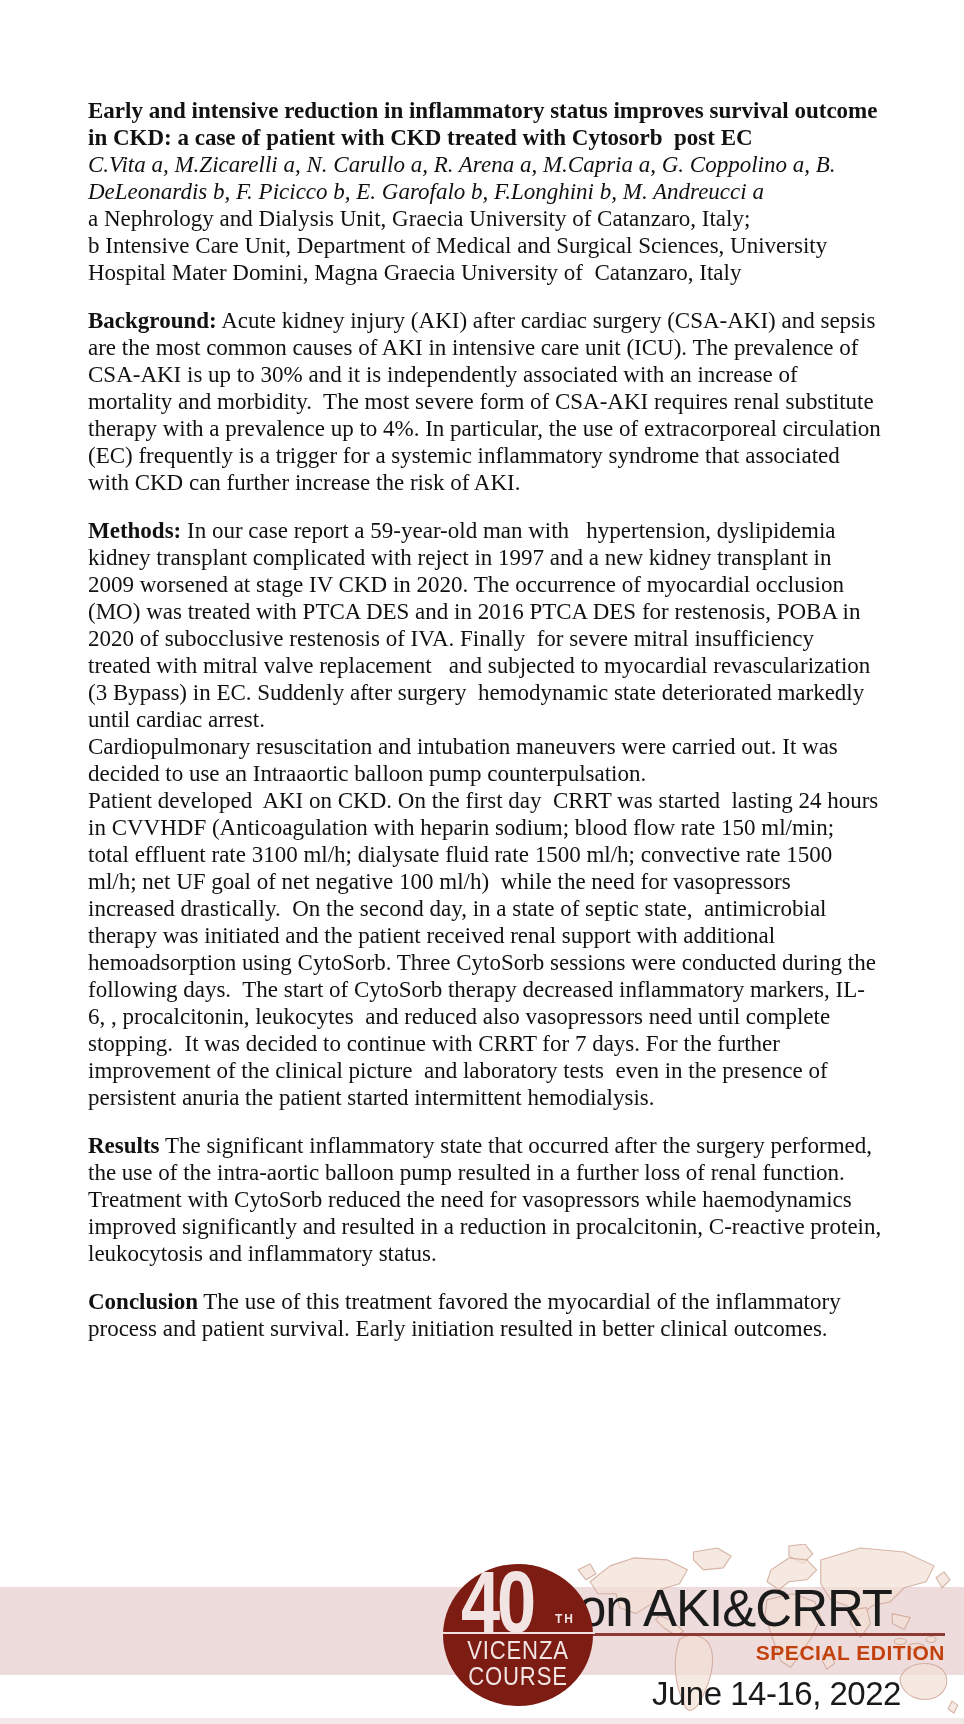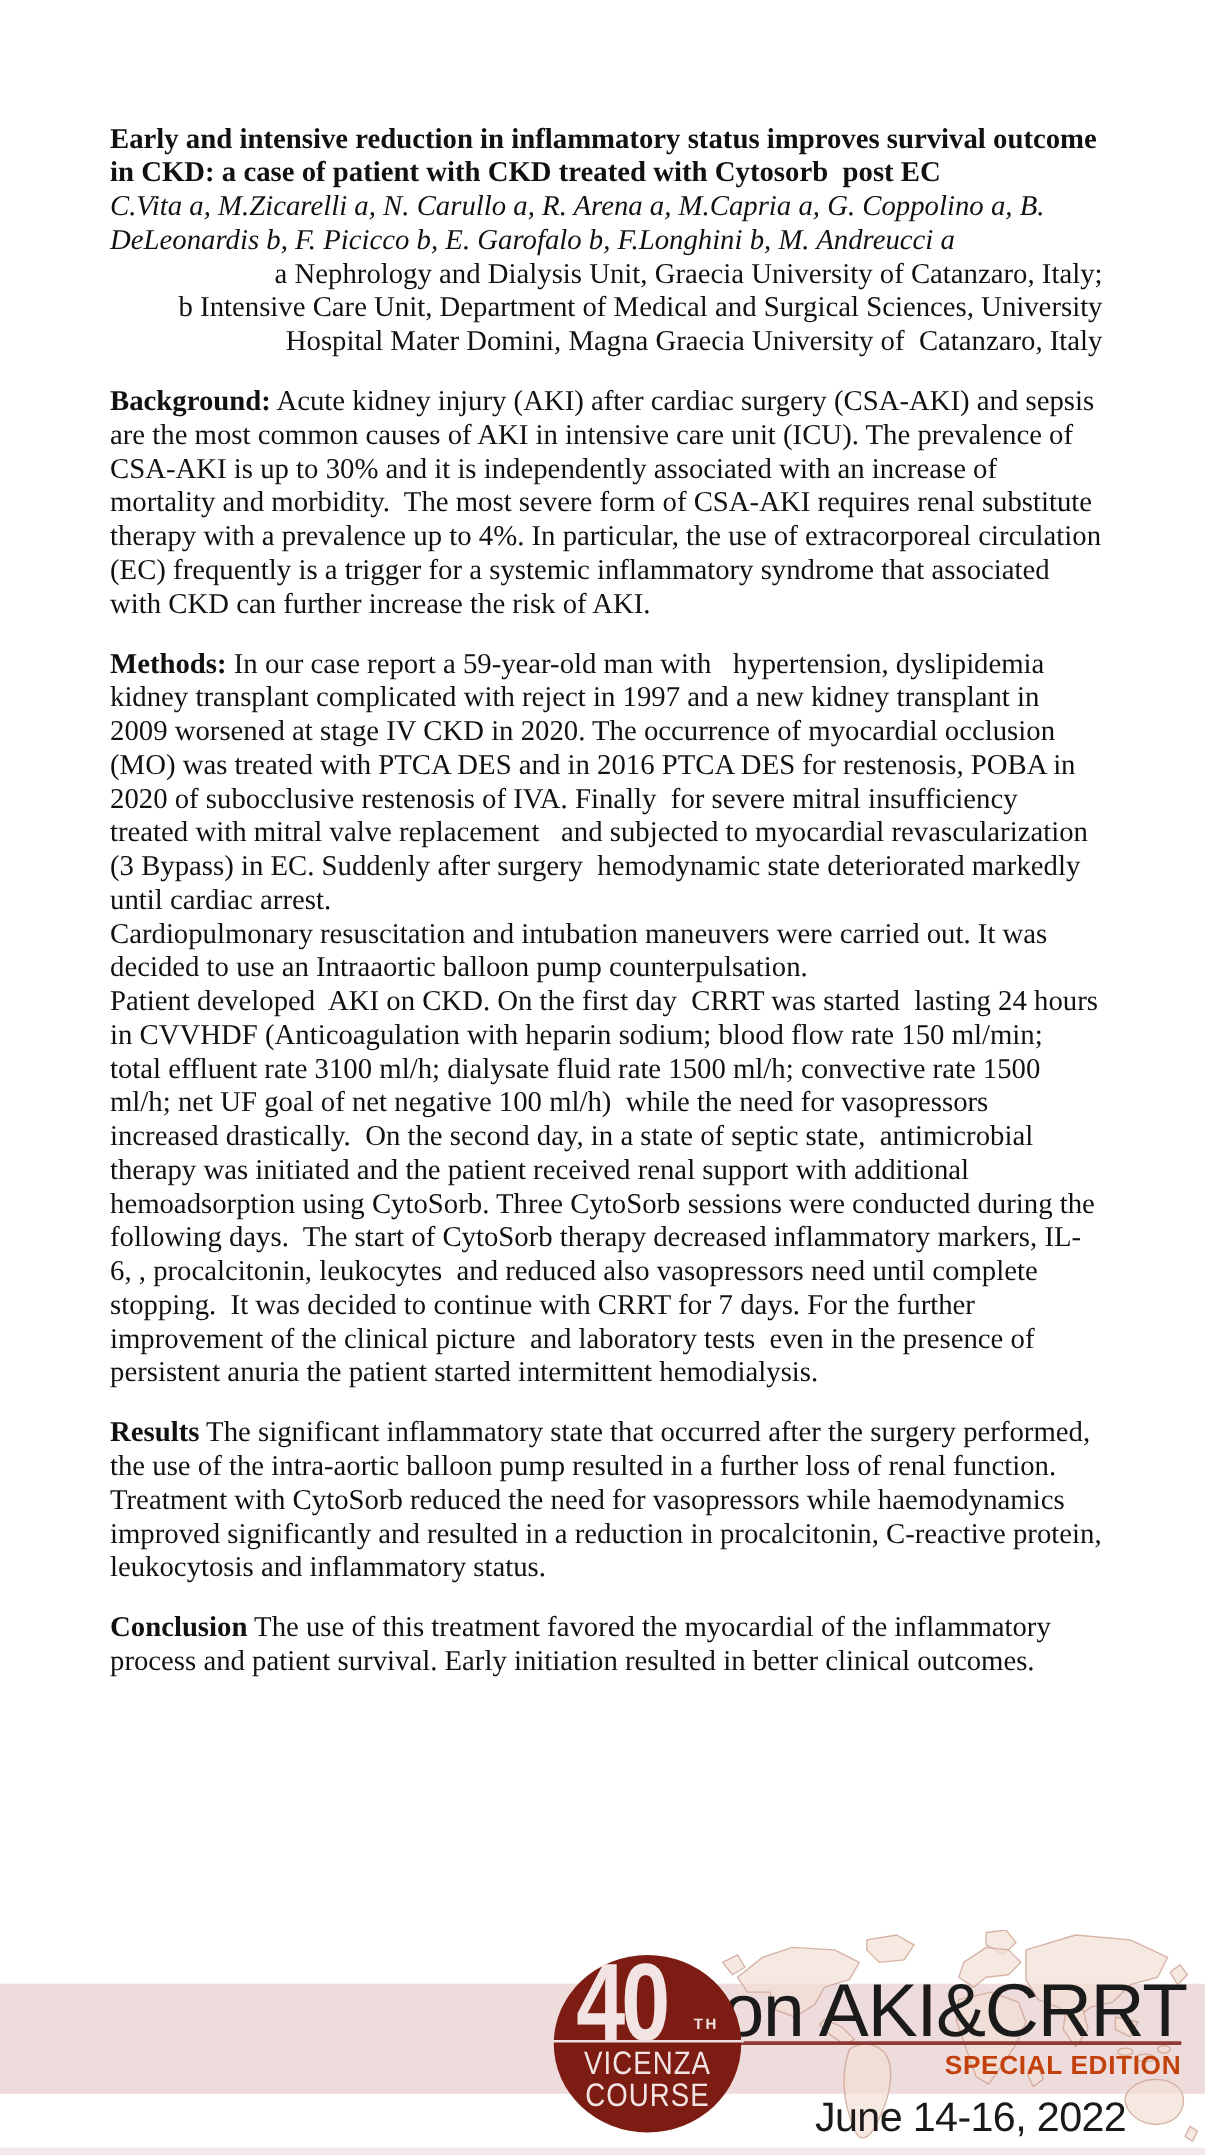--- a/index.html
+++ b/index.html
@@ -15,21 +15,21 @@
   .doc {
     position: absolute;
     left: 88px; top: 97px;
     width: 794px;
     font-size: 23px;
     line-height: 27px;
   }
   .doc p { margin: 0; }
   .title   { font-weight: bold; white-space: pre-wrap; }
   .authors { font-style: italic; white-space: pre-wrap; }
-  .affil   { white-space: pre-wrap; text-align: right; }
+  .affil   { white-space: pre-wrap; }
   .sec     { margin-top: 21px !important; }
   .slabel  { font-weight: bold; }
   .stext   { white-space: pre-wrap; }
 
   
   .band {
     position: absolute;
     left: 0; top: 1587px;
     width: 964px; height: 88px;
     background: var(--band, #eedcdc);
@@ -53,21 +53,21 @@
     position: absolute;
     left: 518px; top: 1633px;
     width: 427px; height: 3px;
     background: var(--rule, #8e3a34);
     z-index: 3;
   }
   .banner-title {
     position: absolute;
     left: 578px; top: 1585px;
     font-family: "Liberation Sans", "DejaVu Sans", sans-serif;
-    font-size: 60px; line-height: 48px;
+    font-size: 51px; line-height: 48px;
     letter-spacing: -1px;
     color: #1b1b1b;
     z-index: 4;
     white-space: nowrap;
   }
   .banner-sub {
     position: absolute;
     right: 19px; top: 1641px;
     font-family: "Liberation Sans", "DejaVu Sans", sans-serif;
     font-size: 21px; font-weight: bold;

